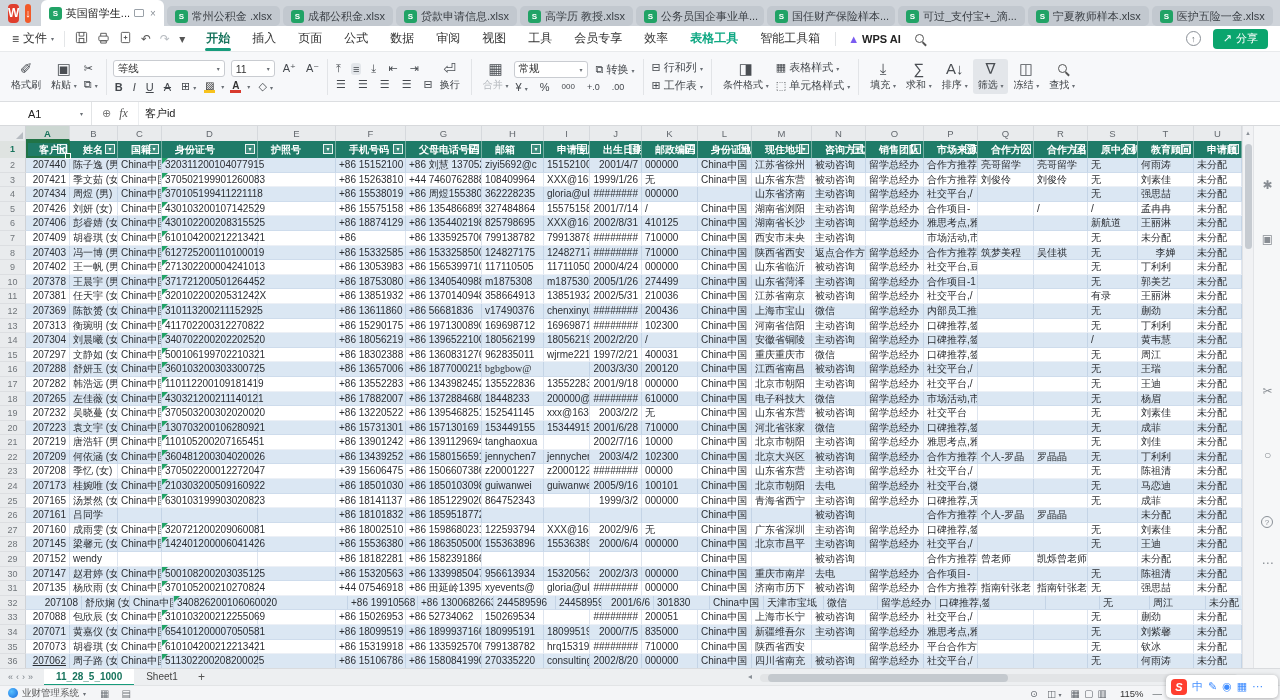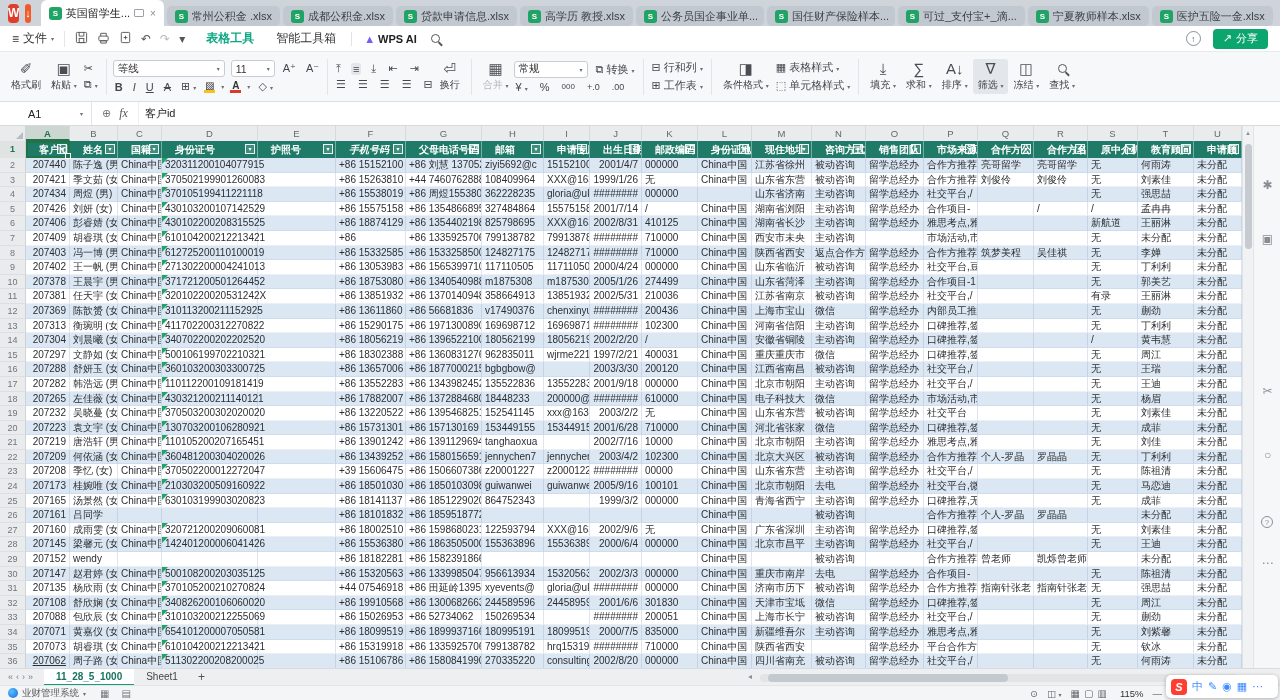--- a/index.html
+++ b/index.html
@@ -184,20 +184,32 @@
           <path d="M4 5.5V2.5h6v3M4 10.5h6v2.5H4z"></path>
         </svg></span>
     <span><svg width="13" height="13" viewBox="0 0 14 14" fill="none" stroke="#555">
           <rect x="2.5" y="1.5" width="9" height="11" rx="1"></rect>
           <path d="M5 7h4M7 5v4"></path>
         </svg></span>
     <span>↶</span>
     <span style="color:#b7bbc0;">↷</span>
     <span class="caret">▾</span>
   </div>
+  <div id="menu-items" style="display:flex;height:26px;">
+      <span class="menu-item active">开始</span>
+      <span class="menu-item">插入</span>
+      <span class="menu-item">页面</span>
+      <span class="menu-item">公式</span>
+      <span class="menu-item">数据</span>
+      <span class="menu-item">审阅</span>
+      <span class="menu-item">视图</span>
+      <span class="menu-item">工具</span>
+      <span class="menu-item">会员专享</span>
+      <span class="menu-item">效率</span>
+    </div>
   <span class="menu-item ctx">表格工具</span>
   <span class="menu-item">智能工具箱</span>
   <span class="mb-sep"></span>
   <span id="ai-logo">▲</span>
   <span id="ai-label">WPS AI</span>
   <span class="mag" style="margin-left:14px;"></span>
   <div id="mb-right">
     <span id="upload-ic">↑</span>
     <span id="share-btn">
         <span>↗</span>
@@ -374,21 +386,21 @@
       <div class="collet" style="width: 56px;">T</div>
       <div class="collet" style="width: 48px;">U</div>
     </div>
   <div class="g-head" id="g-head">
       <div class="gut">1</div>
       <div class="hcell" style="width: 44px;">客户id<span class="fbtn">▾</span></div>
       <div class="hcell" style="width: 48px;">姓名<span class="fbtn">▾</span></div>
       <div class="hcell" style="width: 44px;">国籍<span class="fbtn">▾</span></div>
       <div class="hcell" style="width: 96px;">身份证号<span class="fbtn">▾</span></div>
       <div class="hcell" style="width: 78px;">护照号<span class="fbtn">▾</span></div>
-      <div class="hcell" style="width: 70px; font-style: italic;">手机号码<span class="fbtn">▾</span></div>
+      <div class="hcell" style="width: 70px;">手机号码<span class="fbtn">▾</span></div>
       <div class="hcell" style="width: 76px;">父母电话号码<span class="fbtn">▾</span></div>
       <div class="hcell" style="width: 62px;">邮箱<span class="fbtn">▾</span></div>
       <div class="hcell" style="width: 46px;">申请专用<span class="fbtn">▾</span></div>
       <div class="hcell" style="width: 52px;">出生日期<span class="fbtn">▾</span></div>
       <div class="hcell" style="width: 56px;">邮政编码<span class="fbtn">▾</span></div>
       <div class="hcell" style="width: 54px;">身份证地<span class="fbtn">▾</span></div>
       <div class="hcell" style="width: 60px;">现住地址<span class="fbtn">▾</span></div>
       <div class="hcell" style="width: 54px;">咨询方式<span class="fbtn">▾</span></div>
       <div class="hcell" style="width: 58px;">销售团队<span class="fbtn">▾</span></div>
       <div class="hcell" style="width: 54px;">市场来源<span class="fbtn">▾</span></div>
@@ -557,21 +569,21 @@
         <div class="gc r" style="width: 52px;">########</div>
         <div class="gc" style="width: 56px;">710000</div>
         <div class="gc" style="width: 54px;">China中国</div>
         <div class="gc" style="width: 60px;">陕西省西安</div>
         <div class="gc" style="width: 54px;">返点合作方</div>
         <div class="gc" style="width: 58px;">留学总经办</div>
         <div class="gc" style="width: 54px;">合作方推荐</div>
         <div class="gc" style="width: 56px;">筑梦美程</div>
         <div class="gc" style="width: 54px;">吴佳祺</div>
         <div class="gc" style="width: 50px;">无</div>
-        <div class="gc" style="width: 56px;">李婵</div>
+        <div class="gc" style="width: 56px; text-align: center;">李婵</div>
         <div class="gc" style="width: 48px;">未分配</div>
       </div>
       <div class="g-row">
         <div class="gut">9</div>
         <div class="gc r" style="width: 44px;">207402</div>
         <div class="gc" style="width: 48px;">王一帆 (男</div>
         <div class="gc" style="width: 44px;">China中国</div>
         <div class="gc ovf tri" style="width: 96px;">271302200004241013</div>
         <div class="gc" style="width: 78px;"></div>
         <div class="gc" style="width: 70px;">+86 13053983</div>
@@ -659,21 +671,21 @@
         <div class="gc" style="width: 54px;">内部员工推</div>
         <div class="gc" style="width: 56px;"></div>
         <div class="gc" style="width: 54px;"></div>
         <div class="gc" style="width: 50px;">无</div>
         <div class="gc" style="width: 56px;">蒯劲</div>
         <div class="gc" style="width: 48px;">未分配</div>
       </div>
       <div class="g-row">
         <div class="gut">13</div>
         <div class="gc r" style="width: 44px;">207313</div>
-        <div class="gc" style="width: 48px; font-family: Liberation Serif, serif;">衡琬明 (女</div>
+        <div class="gc" style="width: 48px;">衡琬明 (女</div>
         <div class="gc" style="width: 44px;">China中国</div>
         <div class="gc ovf tri" style="width: 96px;">411702200312270822</div>
         <div class="gc" style="width: 78px;"></div>
         <div class="gc" style="width: 70px;">+86 15290175</div>
         <div class="gc" style="width: 76px;">+86 1971300890</div>
         <div class="gc" style="width: 62px;">169698712</div>
         <div class="gc" style="width: 46px;">169698712</div>
         <div class="gc r" style="width: 52px;">########</div>
         <div class="gc" style="width: 56px;">102300</div>
         <div class="gc" style="width: 54px;">China中国</div>
@@ -737,21 +749,21 @@
       </div>
       <div class="g-row band">
         <div class="gut">16</div>
         <div class="gc r" style="width: 44px;">207288</div>
         <div class="gc" style="width: 48px;">舒妍玉 (女</div>
         <div class="gc" style="width: 44px;">China中国</div>
         <div class="gc ovf tri" style="width: 96px;">360103200303300725</div>
         <div class="gc" style="width: 78px;"></div>
         <div class="gc" style="width: 70px;">+86 13657006</div>
         <div class="gc" style="width: 76px;">+86 1877000215</div>
-        <div class="gc" style="width: 62px;">bgbgbow@</div>
+        <div class="gc" style="width: 62px; font-family: Liberation Serif, serif;">bgbgbow@</div>
         <div class="gc" style="width: 46px;"></div>
         <div class="gc r" style="width: 52px;">2003/3/30</div>
         <div class="gc" style="width: 56px;">200120</div>
         <div class="gc" style="width: 54px;">China中国</div>
         <div class="gc" style="width: 60px;">江西省南昌</div>
         <div class="gc" style="width: 54px;">被动咨询</div>
         <div class="gc" style="width: 58px;">留学总经办</div>
         <div class="gc" style="width: 54px;">社交平台,/</div>
         <div class="gc" style="width: 56px;"></div>
         <div class="gc" style="width: 54px;"></div>
@@ -1114,21 +1126,21 @@
         <div class="gc" style="width: 58px;">留学总经办</div>
         <div class="gc" style="width: 54px;">合作方推荐</div>
         <div class="gc" style="width: 56px;">指南针张老</div>
         <div class="gc" style="width: 54px;">指南针张老</div>
         <div class="gc" style="width: 50px;">无</div>
         <div class="gc" style="width: 56px;">强思喆</div>
         <div class="gc" style="width: 48px;">未分配</div>
       </div>
       <div class="g-row band">
         <div class="gut">32</div>
-        <div class="gc r" style="width: 44px;">207108</div>
+        <div class="gc r" style="width: 56px;">207108</div>
         <div class="gc" style="width: 48px;">舒欣娴 (女</div>
         <div class="gc" style="width: 44px;">China中国</div>
         <div class="gc ovf tri" style="width: 96px;">340826200106060020</div>
         <div class="gc" style="width: 78px;"></div>
         <div class="gc" style="width: 70px;">+86 19910568</div>
         <div class="gc" style="width: 76px;">+86 1300682663</div>
         <div class="gc" style="width: 62px;">244589596</div>
         <div class="gc" style="width: 46px;">244589596</div>
         <div class="gc r" style="width: 52px;">2001/6/6</div>
         <div class="gc" style="width: 56px;">301830</div>

